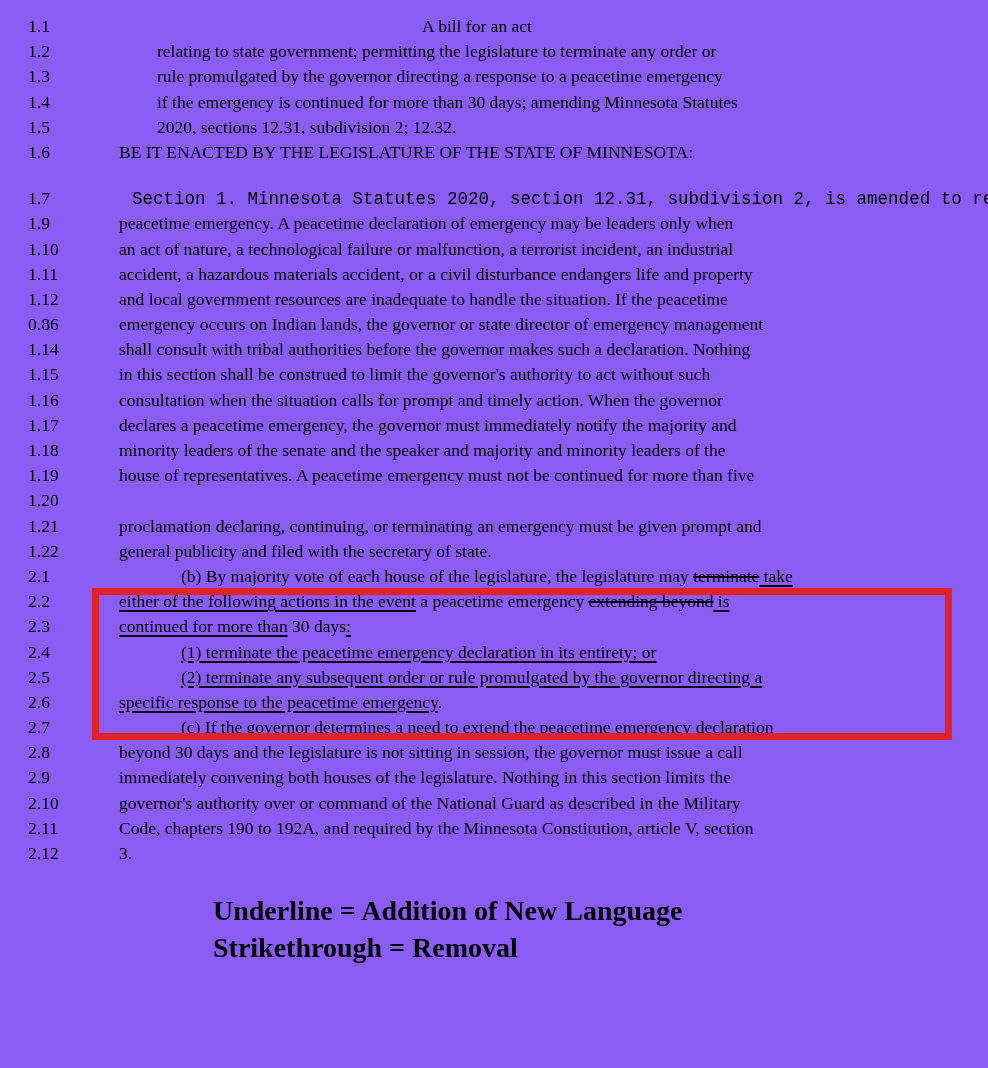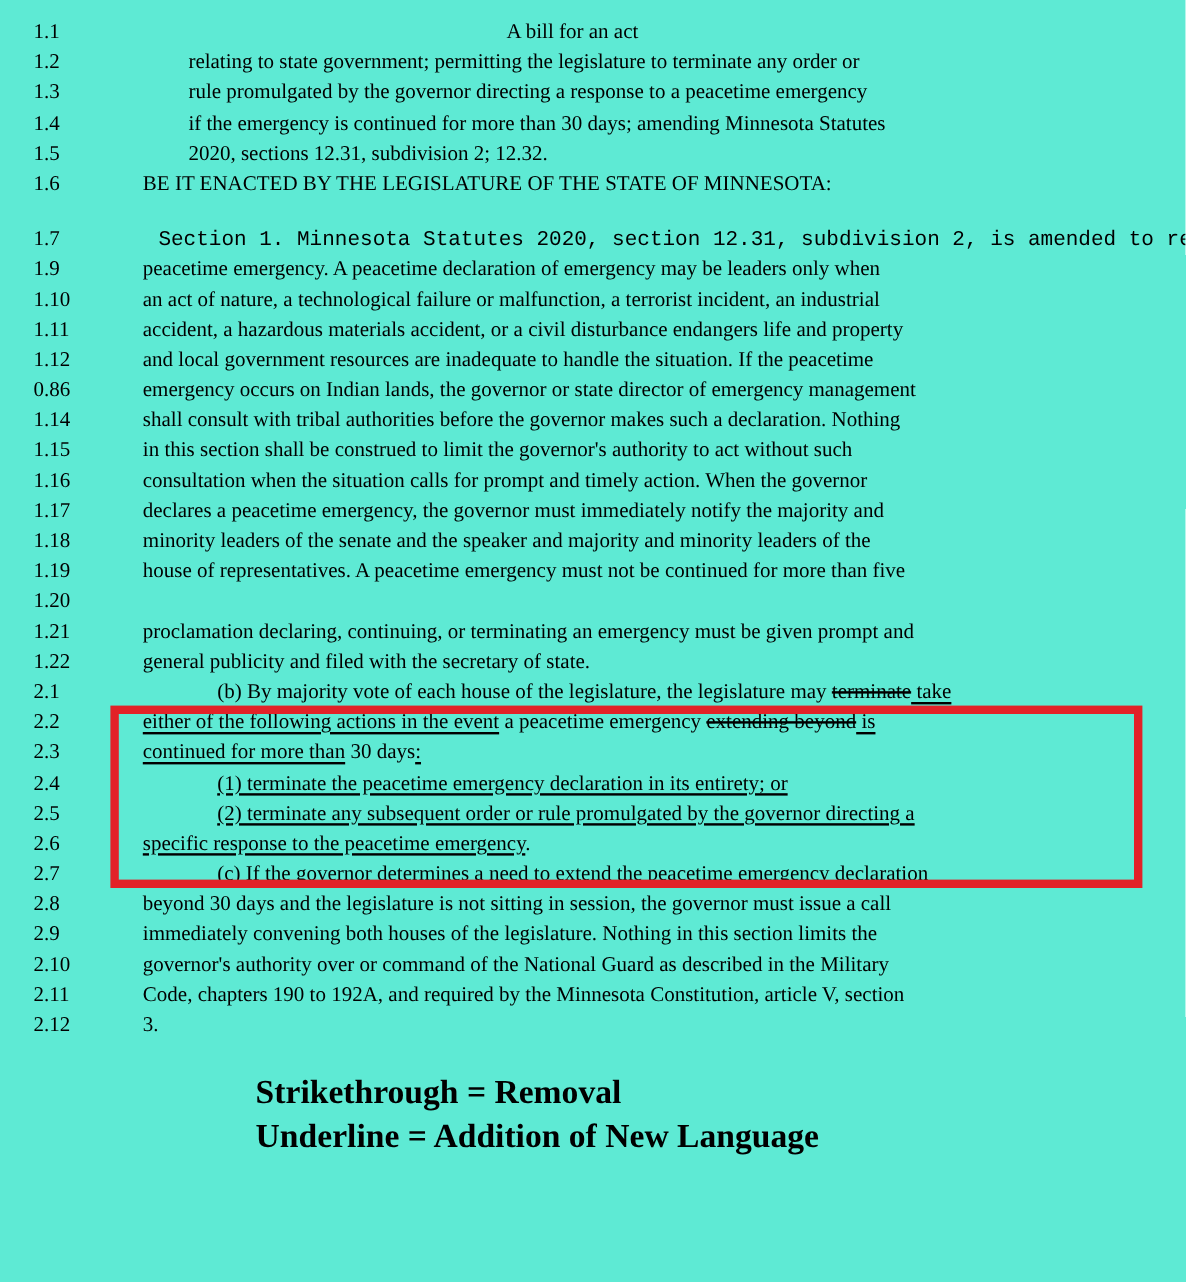--- a/index.html
+++ b/index.html
@@ -1,21 +1,21 @@
 <!DOCTYPE html>
 <html><head>
 <meta charset="utf-8">
 <style>
   * { margin: 0; padding: 0; box-sizing: border-box; }
   html, body { background: #ffffff; }
   .page {
     position: relative;
     width: 988px;
     height: 1068px;
-    background: #5eead4;
+    background: #8b5cf6;
     overflow: hidden;
     font-family: "Liberation Serif", "DejaVu Serif", serif;
     font-size: 17.5px;
     color: #000000;
   }
   .doc { padding-top: 14px; }
   .line {
     height: 25.2px;
     line-height: 25.2px;
     white-space: nowrap;
@@ -195,16 +195,16 @@
       </div>
       <div class="line">
         <span class="ln">2.12</span>
         <span class="txt ind-body"><span>3.</span></span>
       </div>
     </div>
 
   <div class="redbox" id="redbox" style="border-color: rgb(226, 34, 40);"></div>
 
   <div class="legend">
+    <div>Underline = Addition of New Language</div>
     <div>Strikethrough = Removal</div>
-    <div>Underline = Addition of New Language</div>
   </div>
 </div>
 
 </body></html>

